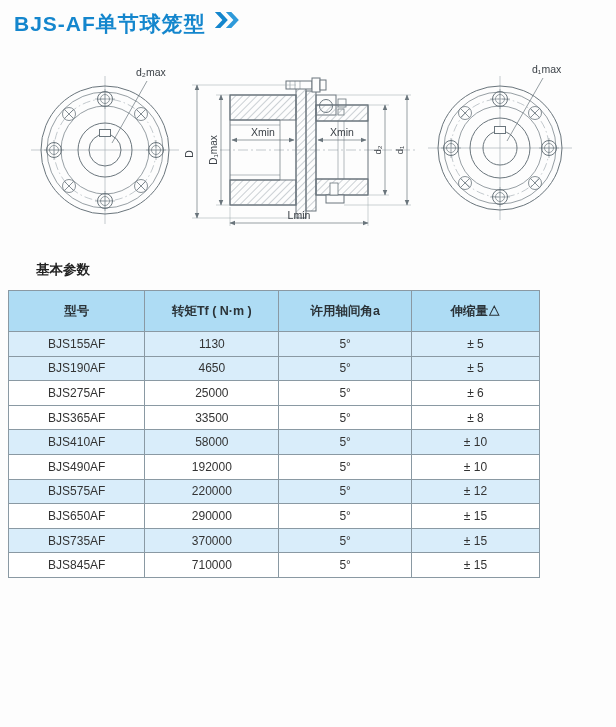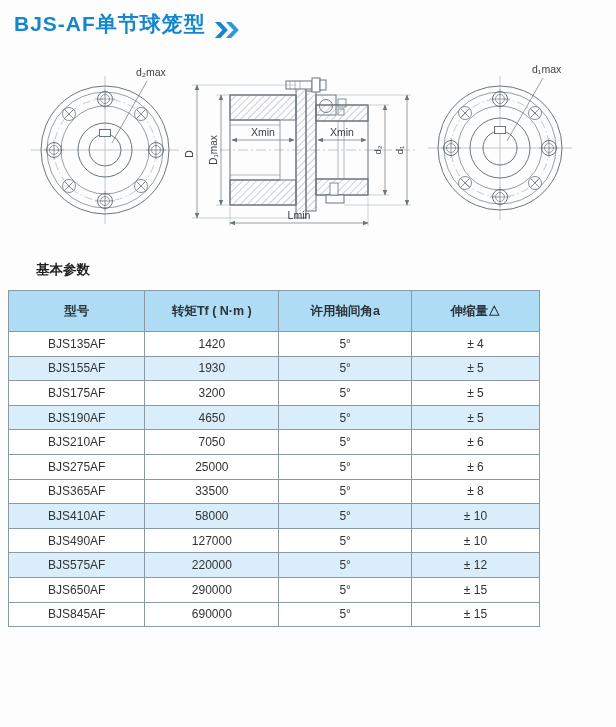--- a/index.html
+++ b/index.html
@@ -11,21 +11,21 @@
     --line:#6a757c;
     --thin:#a9b2b8;
   }
   html,body{margin:0;padding:0;}
   body{
     width:616px;height:727px;background:#fdfdfd;
     font-family:"Liberation Sans", sans-serif;
     position:relative;overflow:hidden;
   }
   .page{position:relative;width:616px;height:727px;}
-  .header{position:absolute;top:10px;left:14px;display:flex;align-items:flex-end;gap:9px;}
+  .header{position:absolute;top:10px;left:14px;display:flex;align-items:flex-start;gap:9px;}
   .title{margin:0;font-size:21px;font-weight:bold;color:var(--blue);letter-spacing:1px;}
   .chevrons{display:inline-flex;align-items:center;margin-top:2px;}
   .chev{display:inline-block;width:13px;height:16px;background:var(--blue);
     clip-path:polygon(0 0,42% 0,100% 50%,42% 100%,0 100%,58% 50%);margin-right:-2px;}
   .chev.c2{background:#2e9ada;}
   .drawing{position:absolute;top:55px;left:0;}
   .section-heading{position:absolute;top:261px;left:36px;font-size:13.5px;color:#222;font-weight:600;}
   table.params{
     position:absolute;top:290px;left:8px;width:532px;
     border-collapse:collapse;table-layout:fixed;
@@ -241,88 +241,76 @@
     </colgroup>
     <thead>
       <tr>
         <th>型号</th>
         <th>转矩Tf ( N·m )</th>
         <th>许用轴间角a</th>
         <th>伸缩量△</th>
       </tr>
     </thead>
     <tbody>
-        <tr>
-          <td>BJS135AF</td>
-          <td>1420</td>
-          <td>5°</td>
-          <td>± 4</td>
-        </tr>
         <tr class="alt">
           <td>BJS155AF</td>
-          <td>1930</td>
-          <td>5°</td>
-          <td>± 5</td>
-        </tr>
-        <tr>
-          <td>BJS175AF</td>
-          <td>3200</td>
+          <td>1130</td>
           <td>5°</td>
           <td>± 5</td>
         </tr>
         <tr class="alt">
           <td>BJS190AF</td>
           <td>4650</td>
           <td>5°</td>
           <td>± 5</td>
         </tr>
         <tr>
-          <td>BJS210AF</td>
-          <td>7050</td>
-          <td>5°</td>
-          <td>± 6</td>
-        </tr>
-        <tr>
           <td>BJS275AF</td>
           <td>25000</td>
           <td>5°</td>
           <td>± 6</td>
         </tr>
         <tr>
           <td>BJS365AF</td>
           <td>33500</td>
           <td>5°</td>
           <td>± 8</td>
         </tr>
         <tr class="alt">
           <td>BJS410AF</td>
           <td>58000</td>
           <td>5°</td>
           <td>± 10</td>
         </tr>
         <tr>
           <td>BJS490AF</td>
-          <td>127000</td>
+          <td>192000</td>
           <td>5°</td>
           <td>± 10</td>
         </tr>
         <tr class="alt">
           <td>BJS575AF</td>
           <td>220000</td>
           <td>5°</td>
           <td>± 12</td>
         </tr>
         <tr>
           <td>BJS650AF</td>
           <td>290000</td>
           <td>5°</td>
           <td>± 15</td>
         </tr>
+        <tr class="alt">
+          <td>BJS735AF</td>
+          <td>370000</td>
+          <td>5°</td>
+          <td>± 15</td>
+        </tr>
         <tr>
           <td>BJS845AF</td>
-          <td>690000</td>
+          <td>710000</td>
           <td>5°</td>
           <td>± 15</td>
         </tr>
       </tbody>
   </table>
 
 </div>
 
 </body></html>

